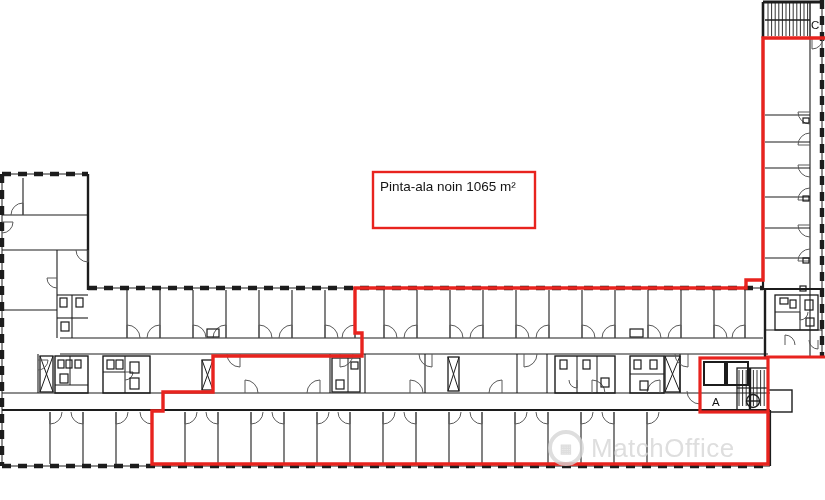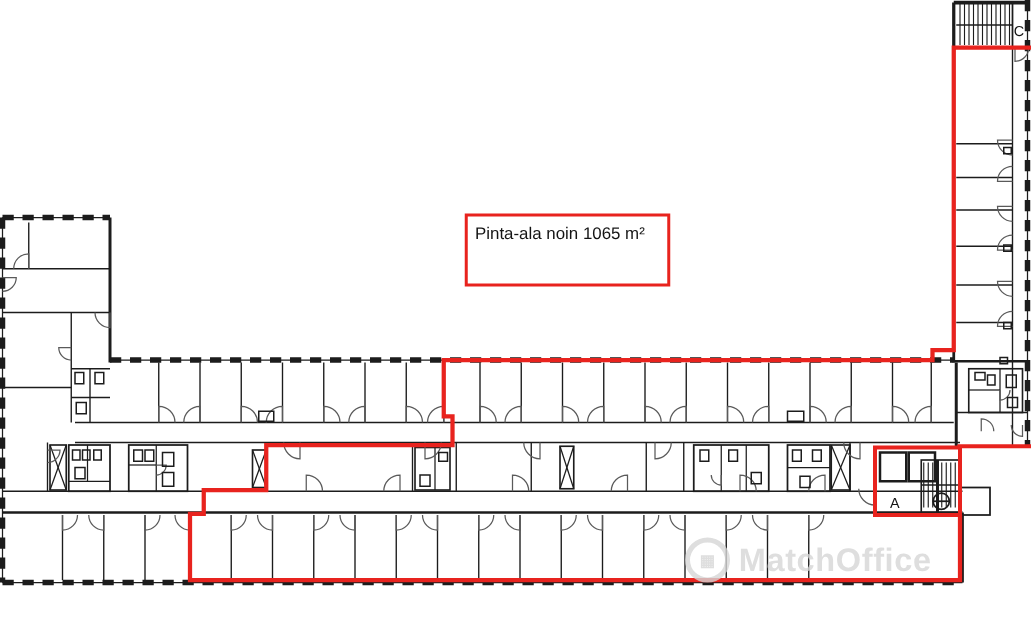--- a/index.html
+++ b/index.html
@@ -5,21 +5,21 @@
   html,body{margin:0;padding:0;background:#fff;}
   .canvas{position:relative;width:825px;height:500px;background:#fff;overflow:hidden;
           font-family:"Liberation Sans",sans-serif;}
   .canvas svg{position:absolute;left:0;top:0;}
   .plan-text{font-family:"Liberation Sans",sans-serif;fill:#141414;}
   .watermark{position:absolute;left:548px;top:430px;display:flex;align-items:center;gap:7px;
              opacity:.8;pointer-events:none;}
   .wm-circle{width:28px;height:28px;border:4px solid var(--wm);border-radius:50%;
              display:flex;align-items:center;justify-content:center;
              color:var(--wm);font-size:13px;font-weight:bold;line-height:1;}
-  .wm-text{color:var(--wm);font-size:26px;font-weight:700;letter-spacing:.5px;}
+  .wm-text{color:var(--wm);font-size:26px;font-weight:400;letter-spacing:.5px;}
 </style>
 </head>
 <body>
 
 <div class="canvas">
   <svg id="plan-svg" width="825" height="500" viewBox="0 0 825 500">
 
     <g id="gen-walls">
         <line x1="88" y1="174" x2="88" y2="290" stroke="#1c1c1c" stroke-width="2.4"></line>
         <line x1="763" y1="38" x2="763" y2="290" stroke="#1c1c1c" stroke-width="2.2"></line>

